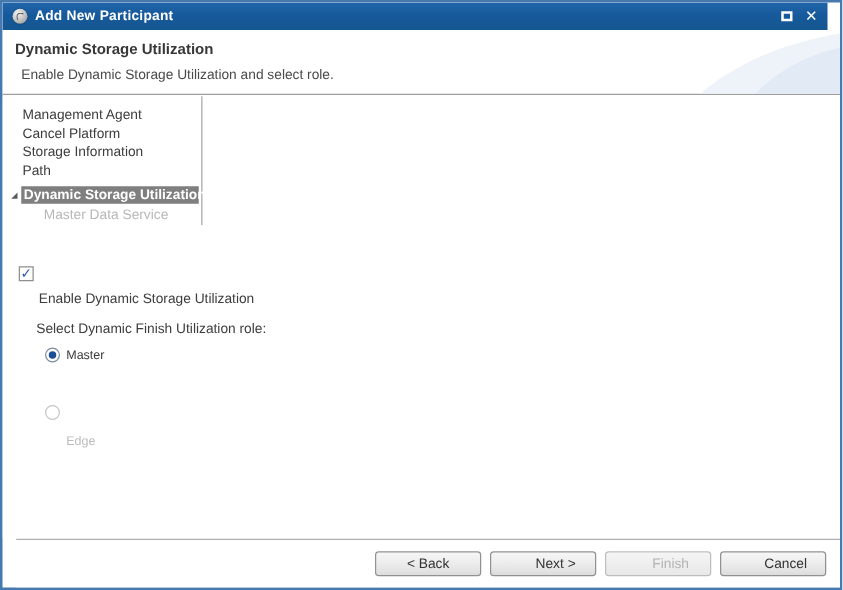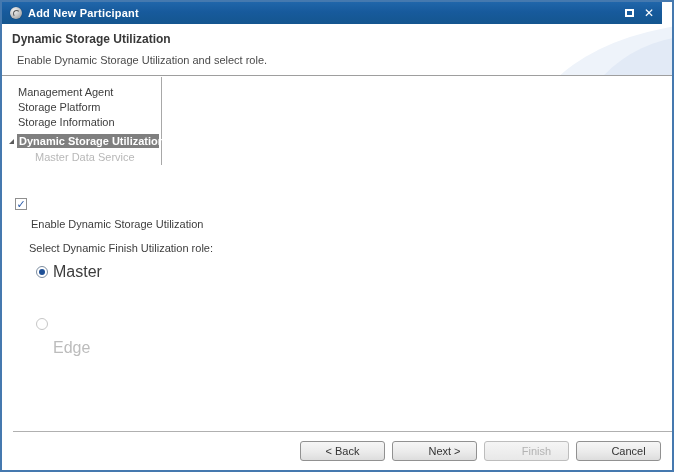--- a/index.html
+++ b/index.html
@@ -76,21 +76,21 @@
   .role-label { margin:12px 0 0 14px; font-size:11px; color:#3d3d3d; }
   .radio-row { margin:9px 0 0 21px; }
   .radio-row.second { margin-top:10px; }
   .radio {
     width:12px; height:12px; border-radius:50%; background:#ffffff;
     border:1px solid #7d8da0; margin-right:5px; flex:0 0 auto;
     display:flex; align-items:center; justify-content:center;
   }
   .radio .dot { width:6px; height:6px; border-radius:50%; background:#1d4f96; }
   .radio.disabled { border-color:#c6c6c6; }
-  .radio-label { font-size:16px; color:#3d3d3d; }
+  .radio-label { font-size:10px; color:#3d3d3d; }
   .radio-label.disabled { color:#bcbcbc;margin-top:48px; }
 
   
   .footer {
     position:absolute; left:11px; right:0; bottom:0; height:39px; background:#ffffff;
     border-top:1px solid #b0b0b0;
     display:flex; align-items:center; justify-content:flex-end; gap:6px; padding-right:11px;
   }
   .btn {
     width:85px; height:20px; font-size:11px; color:#333333;
@@ -121,22 +121,23 @@
     <div class="swoosh1"></div>
     <div class="swoosh2"></div>
     <div class="header-title">Dynamic Storage Utilization</div>
     <div class="header-subtitle">Enable Dynamic Storage Utilization and select role.</div>
   </div>
 
   <div class="body">
 
     <div class="sidebar">
       <div class="nav-item">Management Agent</div>
-      <div class="nav-item">Storage Platform</div>
+      <div class="nav-item">Cancel Platform</div>
       <div class="nav-item">Storage Information</div>
+      <div class="nav-item">Path</div>
       <div class="nav-item selected">
         <span class="tree-arrow"></span><span>Dynamic Storage Utilization</span>
       </div>
       <div class="nav-item disabled">Master Data Service</div>
     </div>
 
     <div class="content">
       <div class="row">
         <span class="checkbox">
           <span class="check">✓</span>

